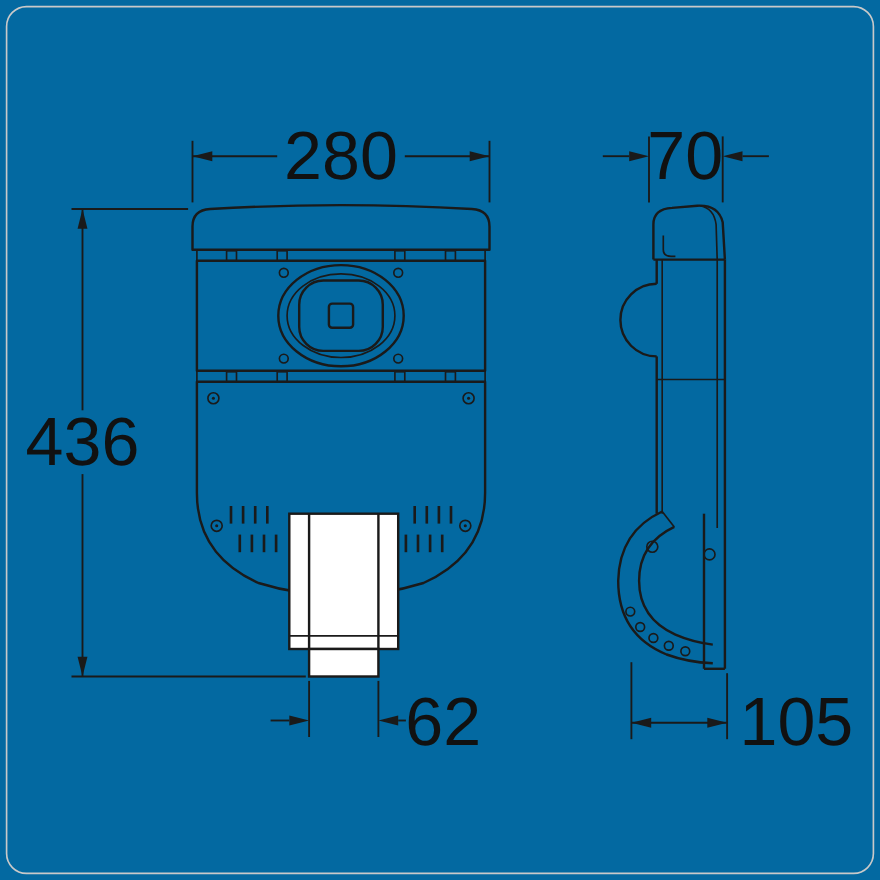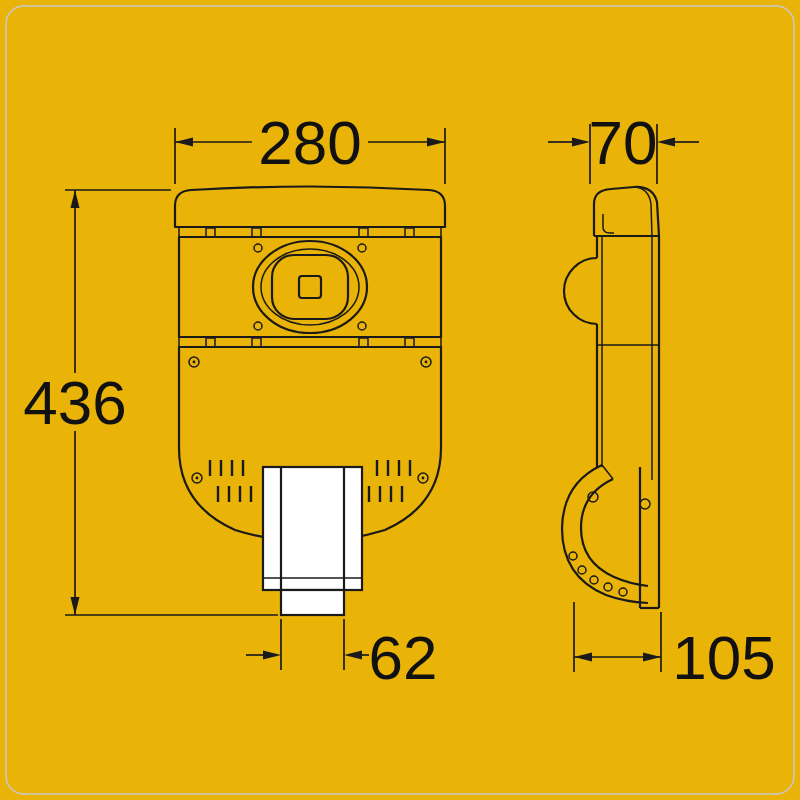--- a/index.html
+++ b/index.html
@@ -1,16 +1,16 @@
 <!DOCTYPE html>
 <html><head>
 <meta charset="utf-8">
 <style>
   html,body{margin:0;padding:0;background:#fff;}
-  .page{position:relative;width:800px;height:800px;background:#eab308;font-family:"Liberation Sans",sans-serif;}
+  .page{position:relative;width:800px;height:800px;background:#0369a1;font-family:"Liberation Sans",sans-serif;}
   svg{display:block;}
   .ln{stroke:#1a1a1a;stroke-width:2.2;fill:none;stroke-linejoin:round;}
   .thin{stroke:#1a1a1a;stroke-width:1.5;fill:none;}
   .wfill{fill:#ffffff;stroke:#1a1a1a;stroke-width:2.2;}
   .dim{stroke:#1a1a1a;stroke-width:1.7;fill:none;}
   .arrow{fill:#1a1a1a;stroke:none;}
   .dimtext{font-family:"Liberation Sans",sans-serif;font-size:62px;fill:#111111;text-anchor:middle;dominant-baseline:central;}
   .frame{stroke:#c9c9c9;stroke-width:1.5;fill:none;}
   .vent{stroke:#1a1a1a;stroke-width:2.4;}
   .dot{fill:#1a1a1a;stroke:none;}

